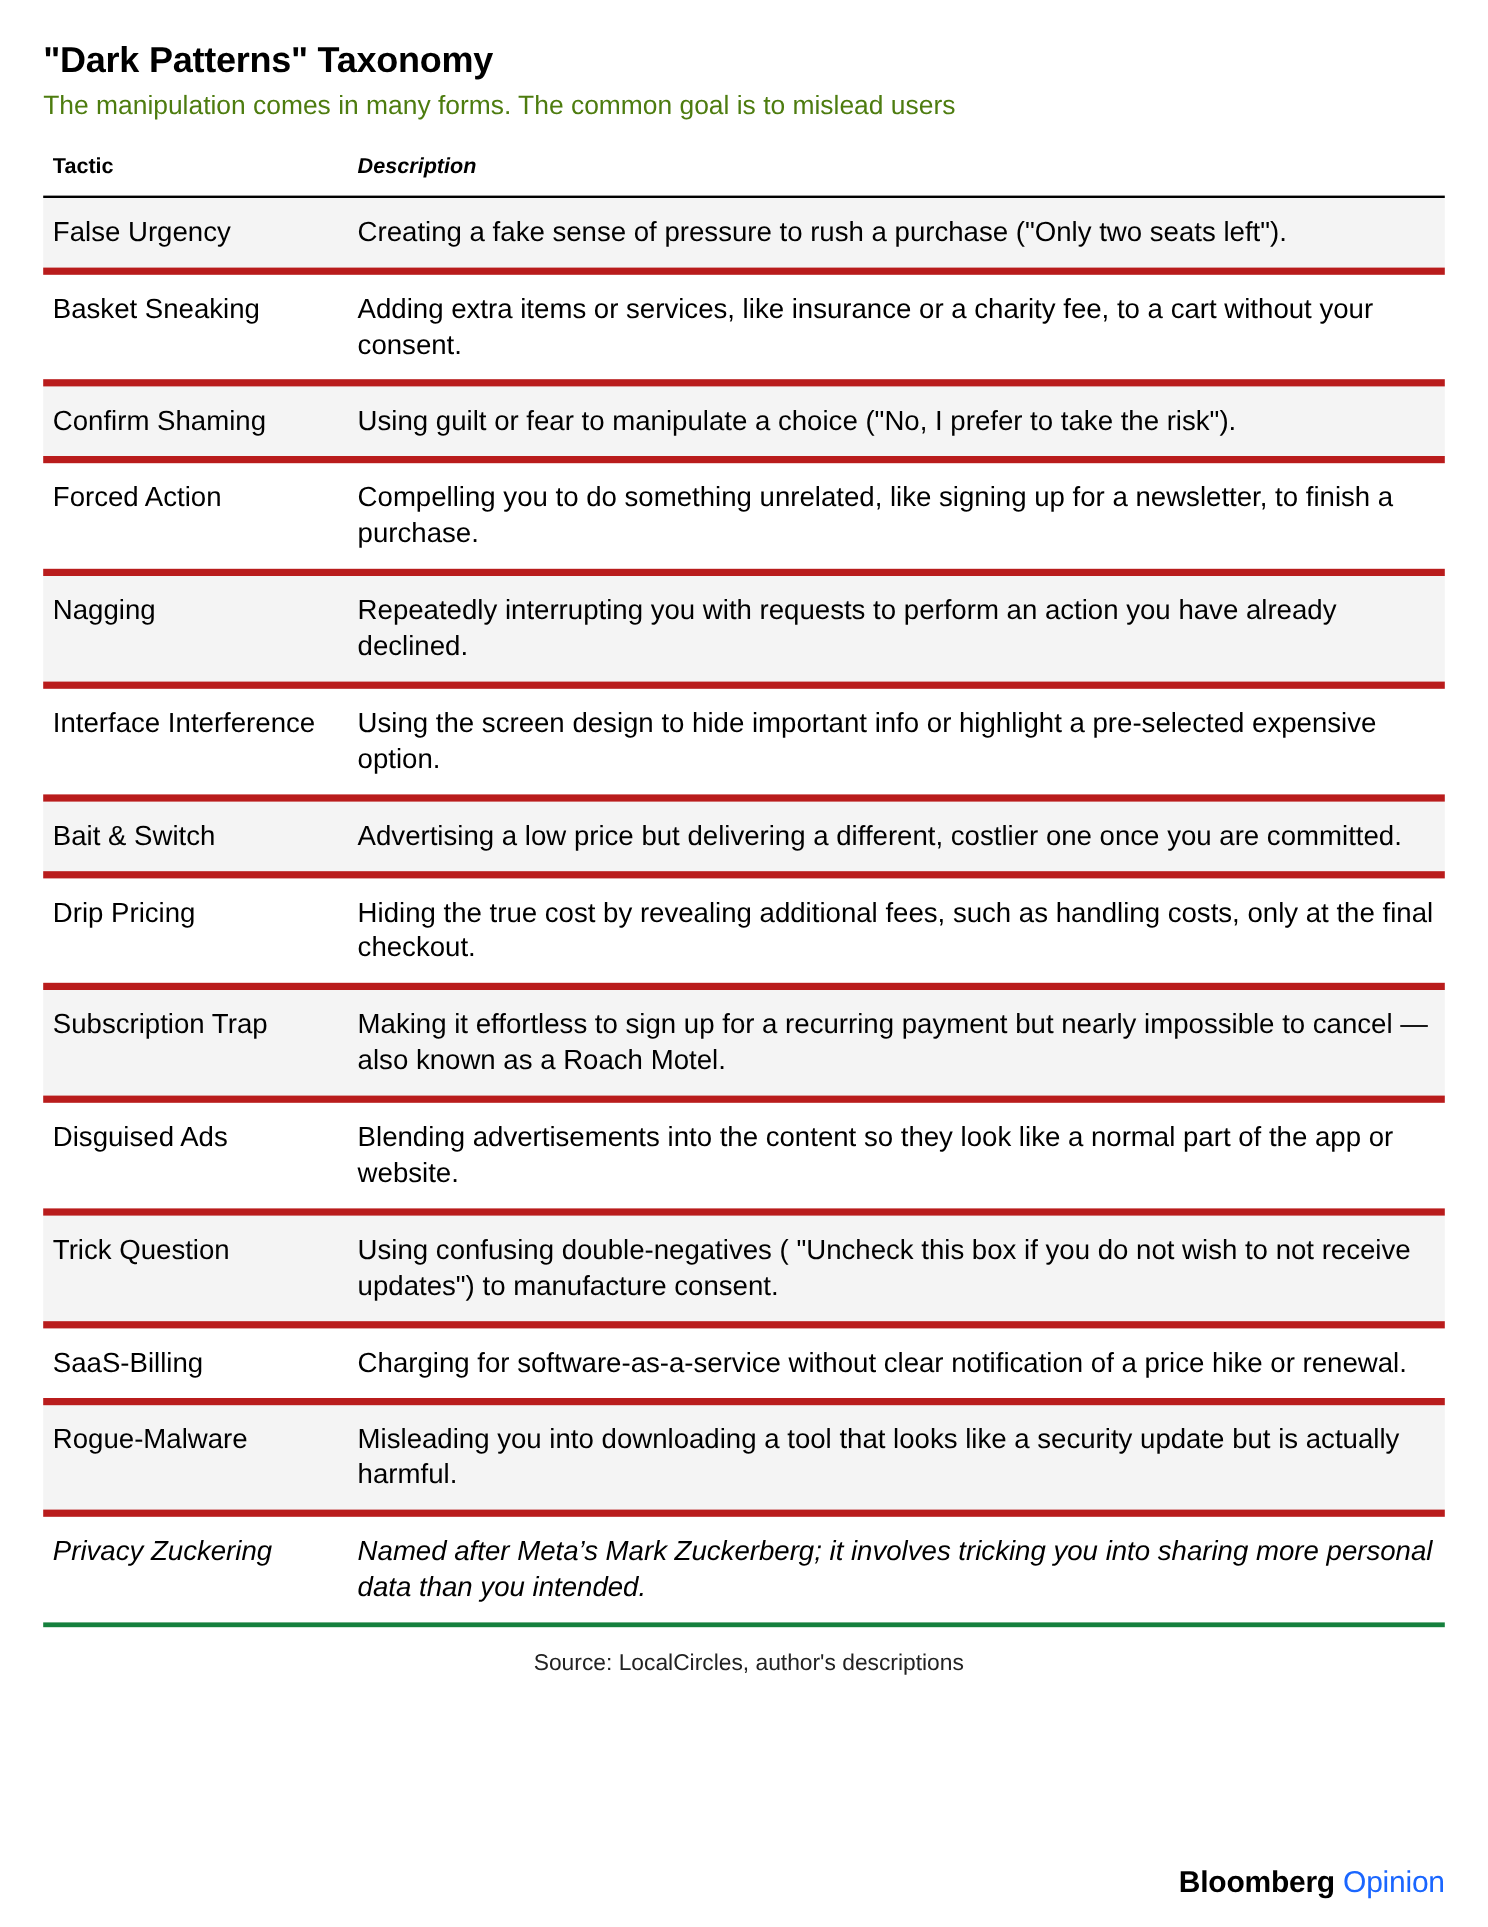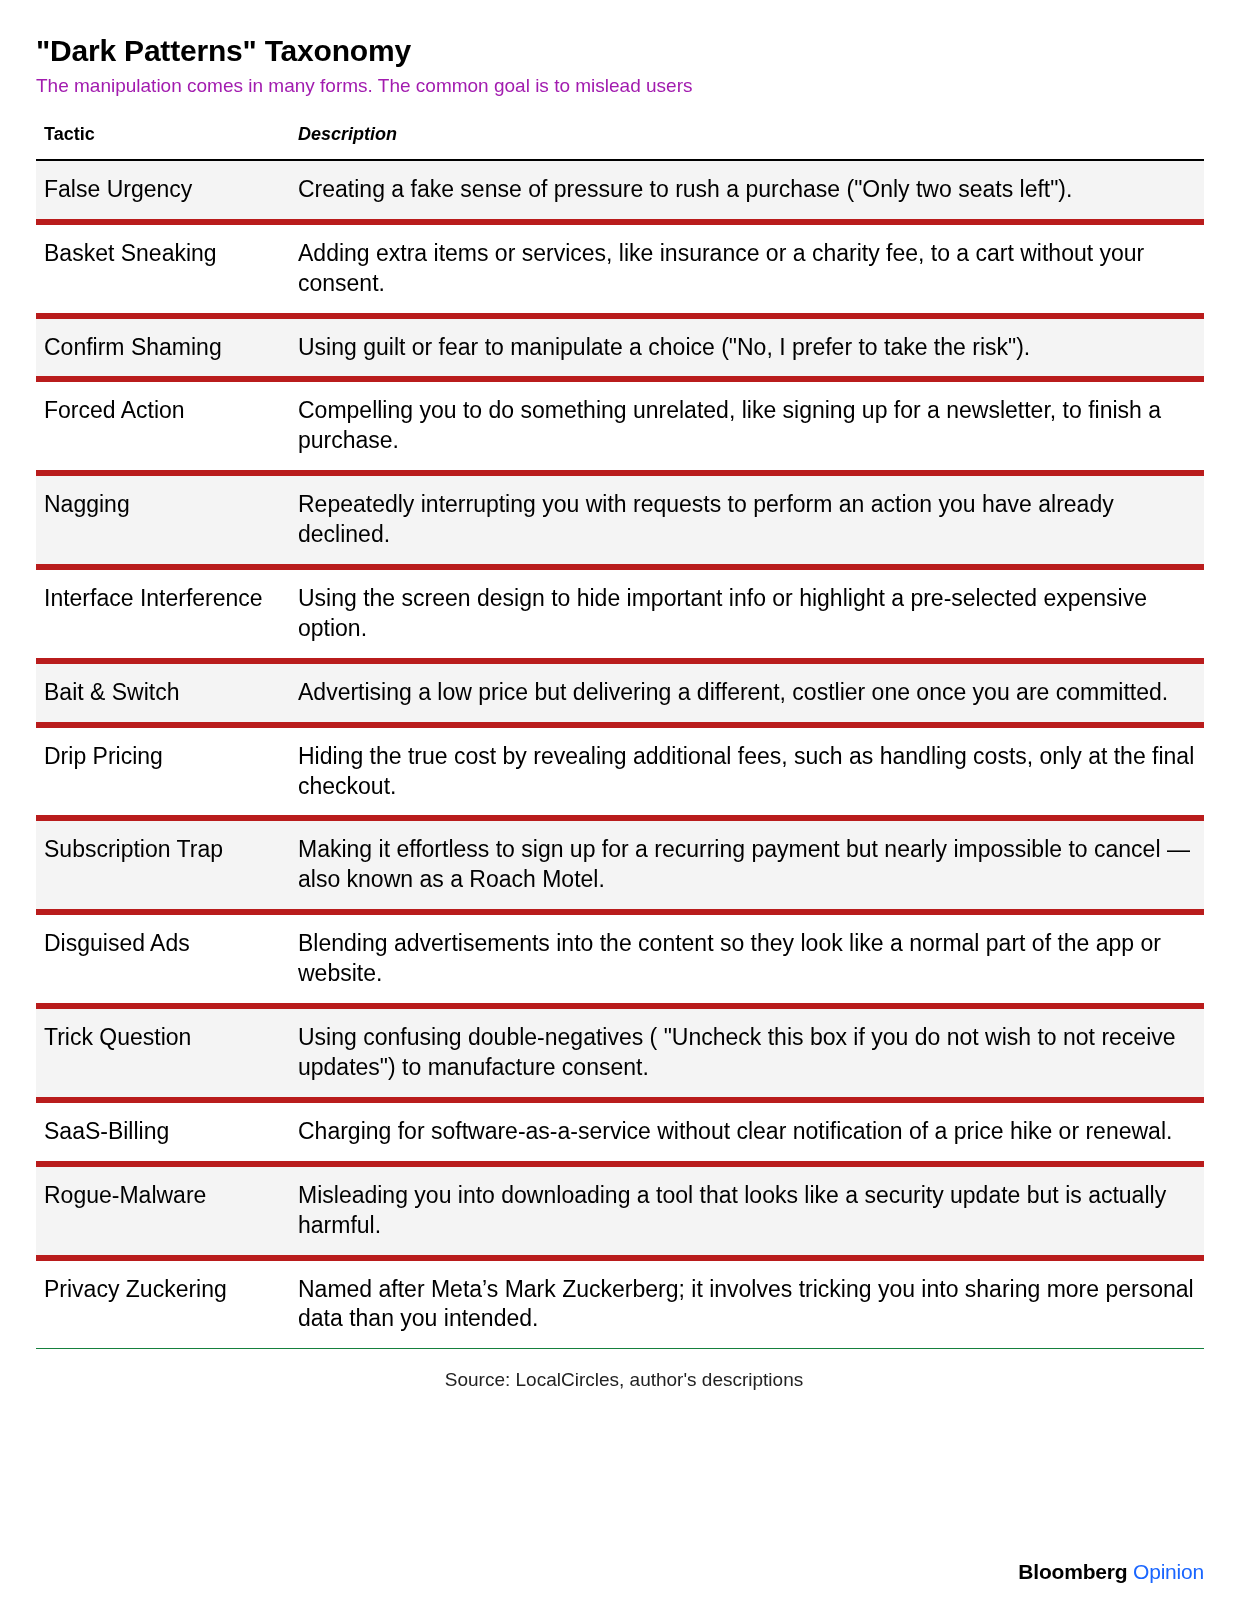--- a/index.html
+++ b/index.html
@@ -22,26 +22,26 @@
     position: relative;
   }
   .title {
     font-size: 30px;
     font-weight: bold;
     letter-spacing: -0.2px;
     line-height: 1.12;
     margin: 0 0 6px 0;
   }
   .subtitle {
-    font-size: 19px;
+    font-size: 22px;
     font-weight: 400;
     line-height: 1.28;
     margin: 0;
     max-width: 1110px;
-    color: #a21caf;
+    color: #4d7c0f;
   }
   .table-wrap {
     margin-top: 26px;
   }
   table.taxonomy {
     width: 100%;
     border-collapse: collapse;
     table-layout: fixed;
   }
   table.taxonomy th {
@@ -56,33 +56,33 @@
   table.taxonomy th.col-desc { padding-left: 8px; font-style: italic; }
   table.taxonomy td {
     font-size: 23px;
     line-height: 1.30;
     padding: 14px 8px 14px 8px;
     vertical-align: top;
     border-bottom: 6px solid #b91c1c;
   }
   table.taxonomy td.tactic { width: 246px; padding-right: 16px; }
   table.taxonomy tr.alt td { background: #f4f4f4; }
-  table.taxonomy tr.last td { border-bottom: 1px solid #15803d; }
+  table.taxonomy tr.last td { border-bottom: 4px solid #15803d; font-style: italic; }
   .source {
     margin-top: 20px;
     font-size: 19px;
     color: #222222;
     padding-left: 8px;
     text-align: center;
   }
   .footer {
     position: absolute;
     right: 36px;
     bottom: 22px;
-    font-size: 21px;
+    font-size: 25px;
     font-weight: bold;
     letter-spacing: -0.2px;
   }
   .footer .brand { color: #000000; }
   .footer .opinion { color: #1a66ff; font-weight: 400; }
 </style>
 </head>
 <body>
 
 <div class="page">

